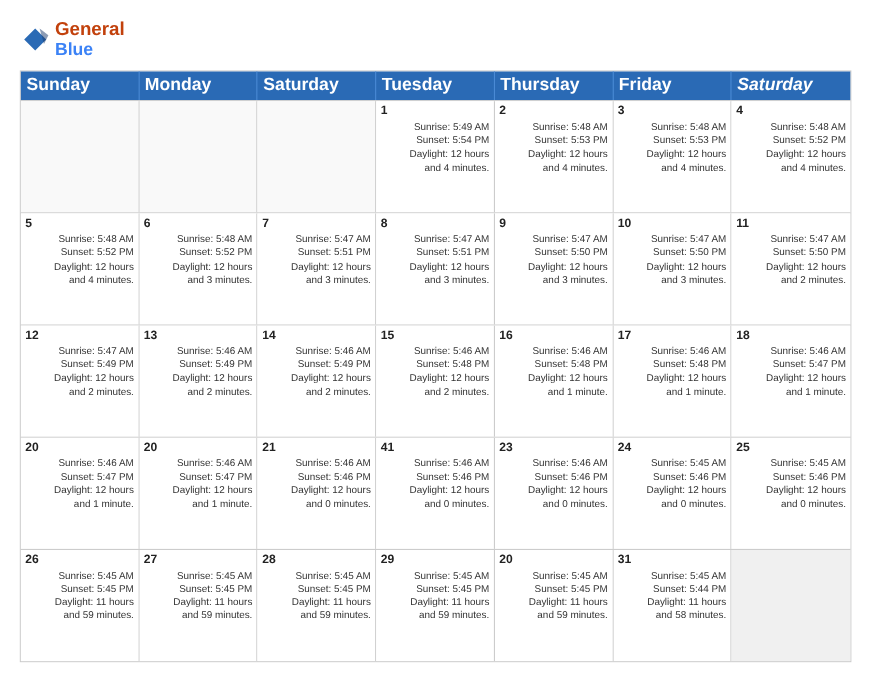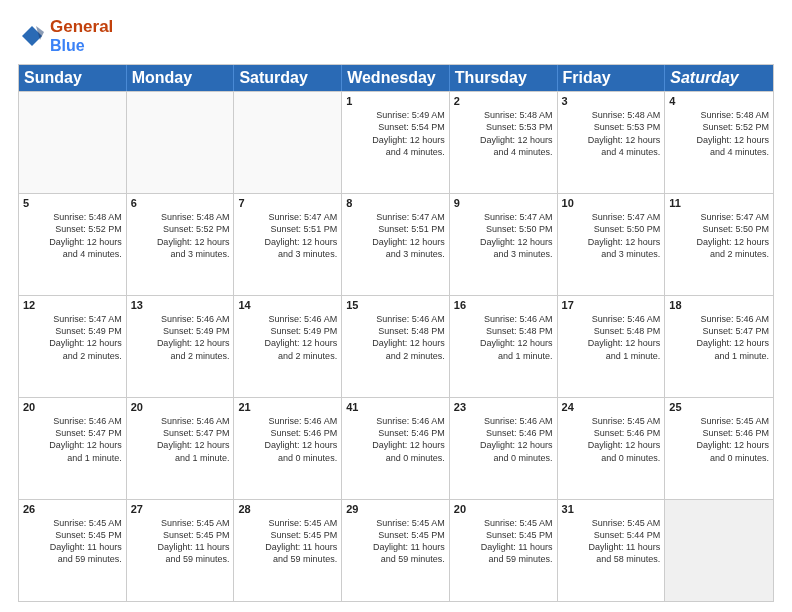--- a/index.html
+++ b/index.html
@@ -120,21 +120,21 @@
       <div class="month-title"></div>
       <div class="subtitle"></div>
     </div>
   </div>
 
   <div class="calendar">
     <div class="cal-header-row">
     <div class="cal-header-cell">Sunday</div>
         <div class="cal-header-cell">Monday</div>
         <div class="cal-header-cell">Saturday</div>
-        <div class="cal-header-cell">Wednesday</div>
+        <div class="cal-header-cell">Tuesday</div>
         <div class="cal-header-cell">Thursday</div>
         <div class="cal-header-cell">Friday</div>
         <div class="cal-header-cell">Saturday</div>
       </div>
     <div class="cal-body">
     <div class="cal-row">
           <div class="cal-cell empty"></div>
           <div class="cal-cell empty"></div>
           <div class="cal-cell empty"></div>
           <div class="cal-cell">

